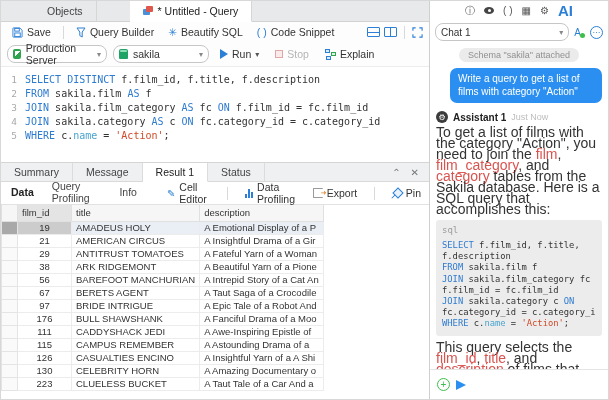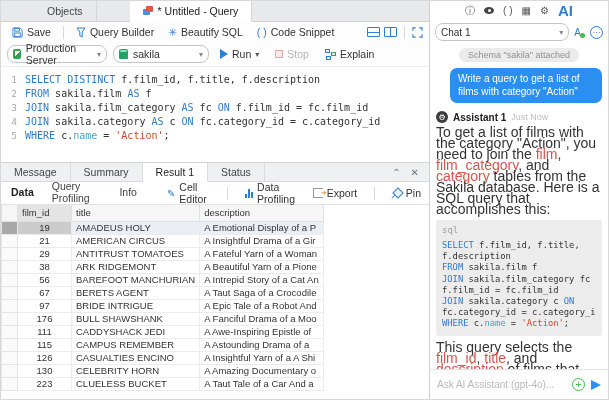--- a/index.html
+++ b/index.html
@@ -215,22 +215,22 @@
             <span class="code"><span class="tk-kw">JOIN</span><span class="tk-pl"> sakila.category </span><span class="tk-kw">AS</span><span class="tk-pl"> c </span><span class="tk-kw">ON</span><span class="tk-pl"> fc.category_id = c.category_id</span></span>
           </div>
           <div class="ed-line">
             <span class="gutter">5</span>
             <span class="code"><span class="tk-kw">WHERE</span><span class="tk-pl"> c.</span><span class="tk-mem">name</span><span class="tk-pl"> = </span><span class="tk-str">'Action'</span><span class="tk-pl">;</span></span>
           </div>
         </div>
     </div>
 
     <div class="rtabs">
+        <div class="rtab">Summary</div>
         <div class="rtab">Message</div>
-        <div class="rtab">Summary</div>
         <div class="rtab active">Result 1</div>
         <div class="rtab">Status</div>
         <div class="winbtns">
           <span>⌃</span>
           <span>✕</span>
         </div>
       </div>
 
     <div class="subbar">
       <div class="subtab active">
@@ -415,18 +415,17 @@
             <div class="codeline"><span class="tk-kw">JOIN</span><span class="tk-pl"> sakila.category c </span><span class="tk-kw">ON</span></div>
             <div class="codeline"><span class="tk-pl">fc.category_id = c.category_id</span></div>
             <div class="codeline"><span class="tk-kw">WHERE</span><span class="tk-pl"> c.</span><span class="tk-mem">name</span><span class="tk-pl"> = </span><span class="tk-str">'Action'</span><span class="tk-pl">;</span></div>
           </div>
       </div>
 
       <div class="para"><span class="tk-pl">This query selects the </span><span class="tk-code">film_id</span><span class="tk-pl">, </span><span class="tk-code">title</span><span class="tk-pl">, and </span><span class="tk-code">description</span><span class="tk-pl"> of films that belong to the "Action" category. It does so by joining the </span><span class="tk-code">film</span><span class="tk-pl">, </span><span class="tk-code">film_category</span><span class="tk-pl">, and </span><span class="tk-code">category</span><span class="tk-pl"> tables based on the relationships defined by their foreign keys.</span></div>
     </div>
 
     <div class="chat-input">
-      <div class="ph">Ask AI Assistant (gpt-4o)...</div>
       <span class="plus-ic">+</span>
       <span class="send-ic"></span>
     </div>
   </div>
 </div>
 
 </body></html>

